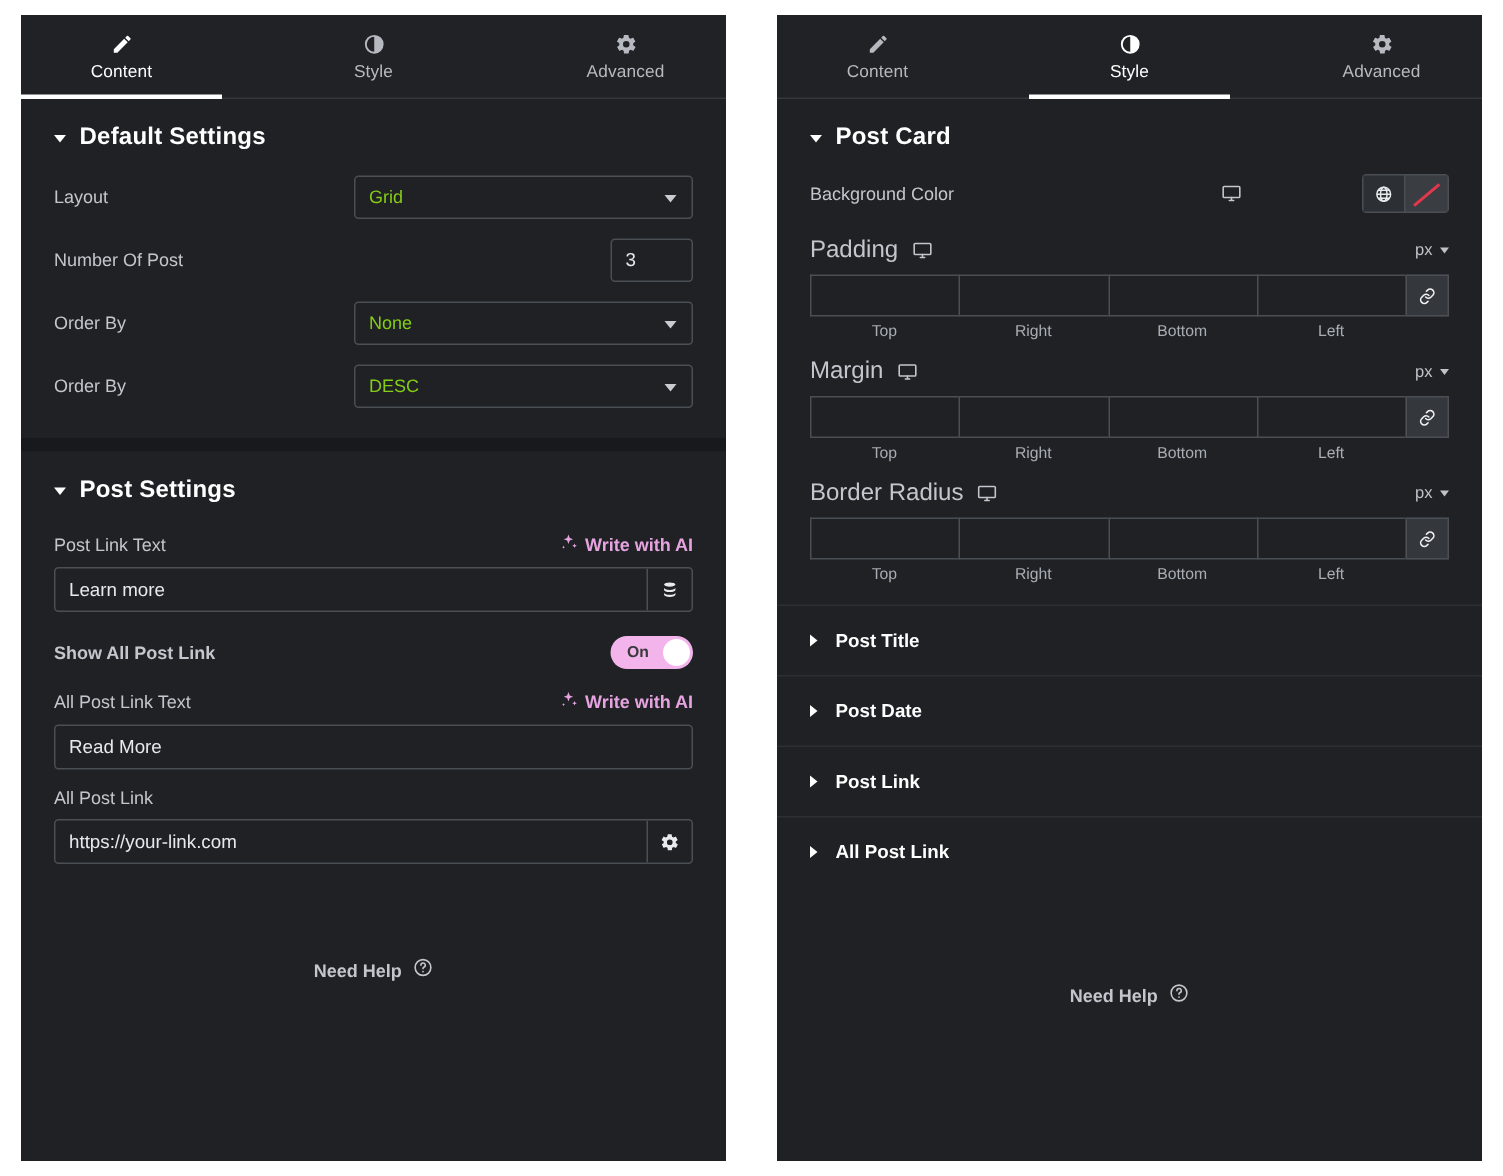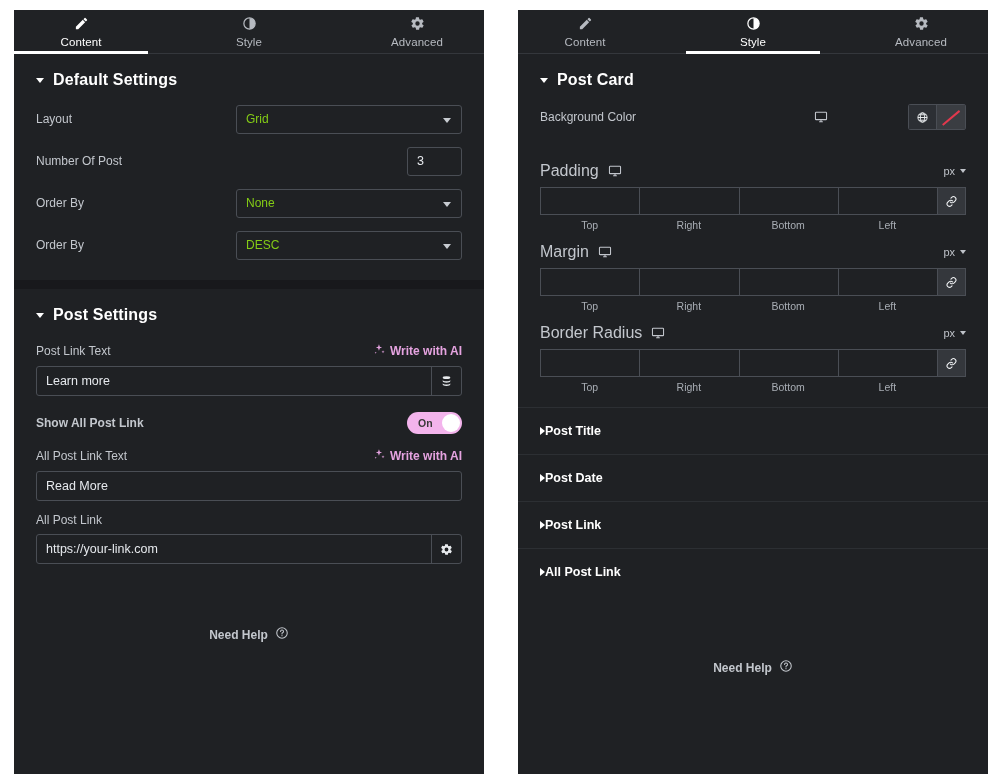--- a/index.html
+++ b/index.html
@@ -21,21 +21,21 @@
     color: #d5d8dc;
     display: flex;
     flex-direction: column;
   }
   .panel.left  { left: 14px; }
   .panel.right { left: 518px; }
 
   
   .tabs {
     display: flex;
-    height: 44px;
+    height: 56px;
     background: #202225;
     border-bottom: 1px solid #34373c;
     flex: 0 0 auto;
     gap: 34px;
   }
   .tab {
     flex: 1 1 0;
     display: flex;
     flex-direction: column;
     align-items: center;
@@ -217,21 +217,21 @@
     right: 2px;
     width: 18px; height: 18px;
     border-radius: 50%;
     background: #ffffff;
   }
 
   
   .colorrow {
     display: flex;
     align-items: center;
-    margin-bottom: 32px;
+    margin-bottom: 16px;
   }
   .colorrow .lbl { font-size: 12px; color: #c3c7cd; flex: 1 1 auto; }
   .respicon { margin-right: 80px; color: #c3c7cd; display: flex; cursor: pointer; }
   .colorctl {
     display: flex;
     align-items: stretch;
     height: 26px;
     border-radius: 3px;
     overflow: hidden;
   }
@@ -311,21 +311,21 @@
     color: #a8adb4;
   }
   .dim-group { margin-bottom: 12px; }
 
   
   .acc {
     background: #1f2124;
     border-top: 1px solid #2c2f33;
     display: flex;
     align-items: center;
-    gap: 0;
+    gap: 12px;
     padding: 16px 22px;
     font-size: 12.5px;
     font-weight: bold;
     color: #ffffff;
     cursor: pointer;
   }
   .acc.first { border-top: 1px solid #2c2f33; }
 
   
   .needhelp {

